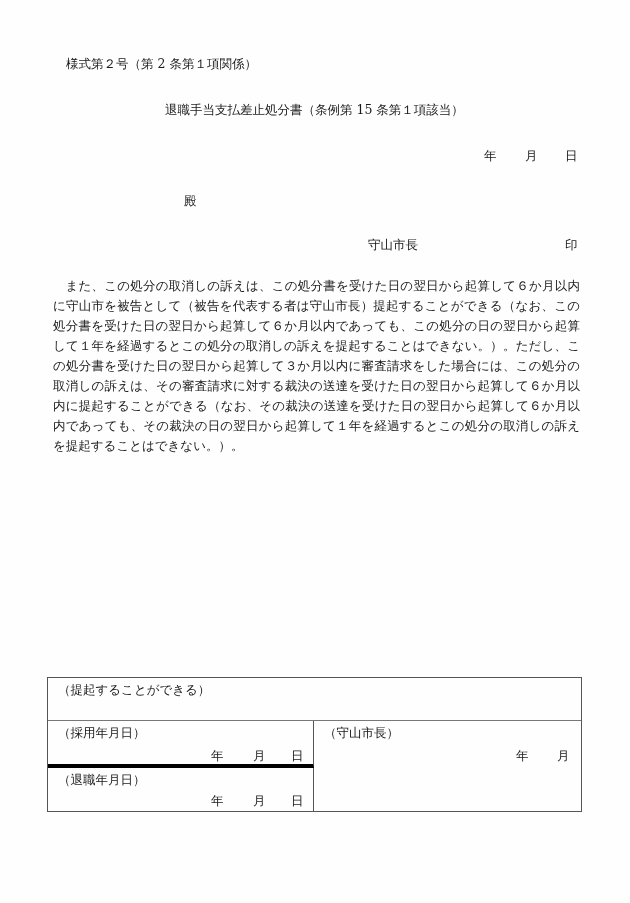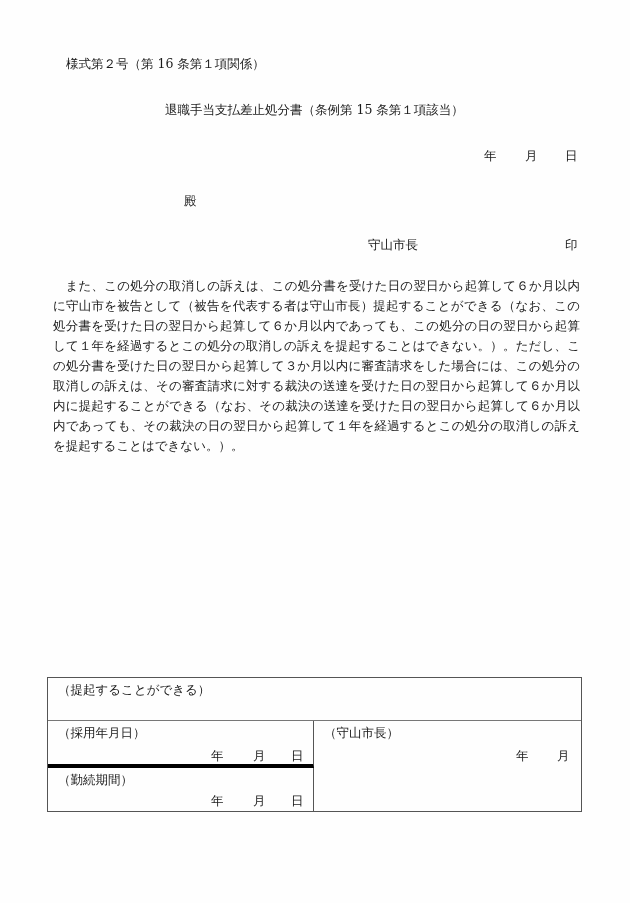--- a/index.html
+++ b/index.html
@@ -44,21 +44,21 @@
     .ymd.y { left: 163px; }
     .ymd.m { left: 205px; }
     .ymd.d { left: 243px; }
     .row-retire .ymd { top: 25px; }
     .svc-y { position: absolute; left: 202px; top: 27px; }
     .svc-m { position: absolute; left: 243px; top: 27px; }
   </style>
 </head>
 <body>
 
-<div class="abs form-no">様式第２号（第 16 条第１項関係）</div>
+<div class="abs form-no">様式第２号（第 2 条第１項関係）</div>
 <div class="abs title">退職手当支払差止処分書（条例第 15 条第１項該当）</div>
 
 <div>
   <span class="abs date-row d-nen">年</span>
   <span class="abs date-row d-tsuki">月</span>
   <span class="abs date-row d-hi">日</span>
 </div>
 
 <div class="abs addressee">殿</div>
 
@@ -73,21 +73,21 @@
   <div class="cell row-name">
     <span class="cell-label">（提起することができる）</span>
   </div>
   <div class="cell row-hire">
     <span class="cell-label">（採用年月日）</span>
     <span class="ymd y">年</span>
     <span class="ymd m">月</span>
     <span class="ymd d">日</span>
   </div>
   <div class="cell row-retire">
-    <span class="cell-label">（勤続期間）</span>
+    <span class="cell-label">（退職年月日）</span>
     <span class="ymd y">年</span>
     <span class="ymd m">月</span>
     <span class="ymd d">日</span>
   </div>
   <div class="cell row-service">
     <span class="cell-label">（守山市長）</span>
     <span class="svc-y">年</span>
     <span class="svc-m">月</span>
   </div>
 </div>

